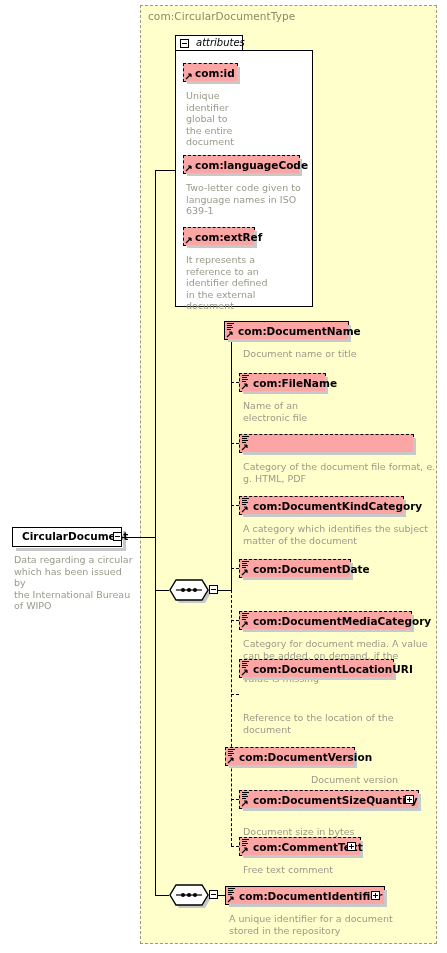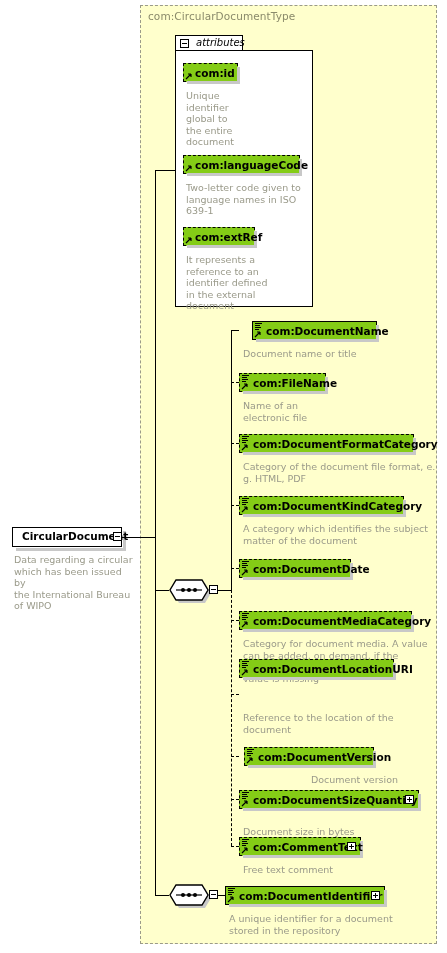--- a/index.html
+++ b/index.html
@@ -111,21 +111,21 @@
     top: 1px;
     width: 1px;
     height: 5px;
     background: #000;
   }
 
   
   .node {
     position: absolute;
     box-sizing: border-box;
-    background: #84cc16;
+    background: #fca5a5;
     height: 19px;
   }
   .node.dashed { border: 1px dashed #000; }
   .node.solid  { border: 1px solid #000; }
   .node .shadow {
     position: absolute;
     left: 3px;
     top: 100%;
     width: 100%;
     height: 3px;
@@ -330,21 +330,21 @@
       <circle cx="26" cy="11" r="2" fill="#000"></circle>
     </svg>
   </div>
   <div class="minus-box" style="left:209px; top:585px;"></div>
   <div class="ln-h" style="left:218px; top:590px; width:13px;"></div>
 
   <div class="ln-v" style="left:231px; top:330px; height:260px;"></div>
   <div class="ln-v dash" style="left:231px; top:590px; height:256px;"></div>
 
   <div class="ln-h" style="left:231px; top:330px; width:8px;"></div>
-  <div class="node solid" style="left:252px; top:321px; width:125px;">
+  <div class="node solid" style="left:224px; top:321px; width:125px;">
     <div class="shadow"></div>
       <div class="shadow-r"></div>
     <span class="doc-icon">
         <i></i>
         <i></i>
         <i></i>
         <i></i>
       </span>
     <span class="arrow-icon">
       <svg width="8" height="8" viewBox="0 0 8 8">
@@ -383,21 +383,20 @@
         <i></i>
         <i></i>
         <i></i>
         <i></i>
       </span>
     <span class="arrow-icon">
       <svg width="8" height="8" viewBox="0 0 8 8">
           <path d="M1 7 L6 2 M6 2 L3 2 M6 2 L6 5" stroke="#000" stroke-width="1.2" fill="none"></path>
         </svg>
     </span>
-    <span class="node-label">com:DocumentFormatCategory</span>
   </div>
   <div class="annot" style="left:243px; top:461px; width:195px;">Category of the document file format, e.
 g. HTML, PDF</div>
 
   <div class="ln-h dash" style="left:231px; top:505px; width:8px;"></div>
   <div class="node dashed" style="left:239px; top:496px; width:165px;">
     <div class="shadow"></div>
       <div class="shadow-r"></div>
     <span class="doc-icon">
         <i></i>
@@ -468,21 +467,21 @@
       <svg width="8" height="8" viewBox="0 0 8 8">
           <path d="M1 7 L6 2 M6 2 L3 2 M6 2 L6 5" stroke="#000" stroke-width="1.2" fill="none"></path>
         </svg>
     </span>
     <span class="node-label">com:DocumentLocationURI</span>
   </div>
   <div class="annot" style="left:243px; top:712px; width:195px;">Reference to the location of the
 document</div>
 
   <div class="ln-h dash" style="left:231px; top:756px; width:8px;"></div>
-  <div class="node dashed" style="left:244px; top:747px; width:130px;">
+  <div class="node dashed" style="left:225px; top:747px; width:130px;">
     <div class="shadow"></div>
       <div class="shadow-r"></div>
     <span class="doc-icon">
         <i></i>
         <i></i>
         <i></i>
         <i></i>
       </span>
     <span class="arrow-icon">
       <svg width="8" height="8" viewBox="0 0 8 8">

